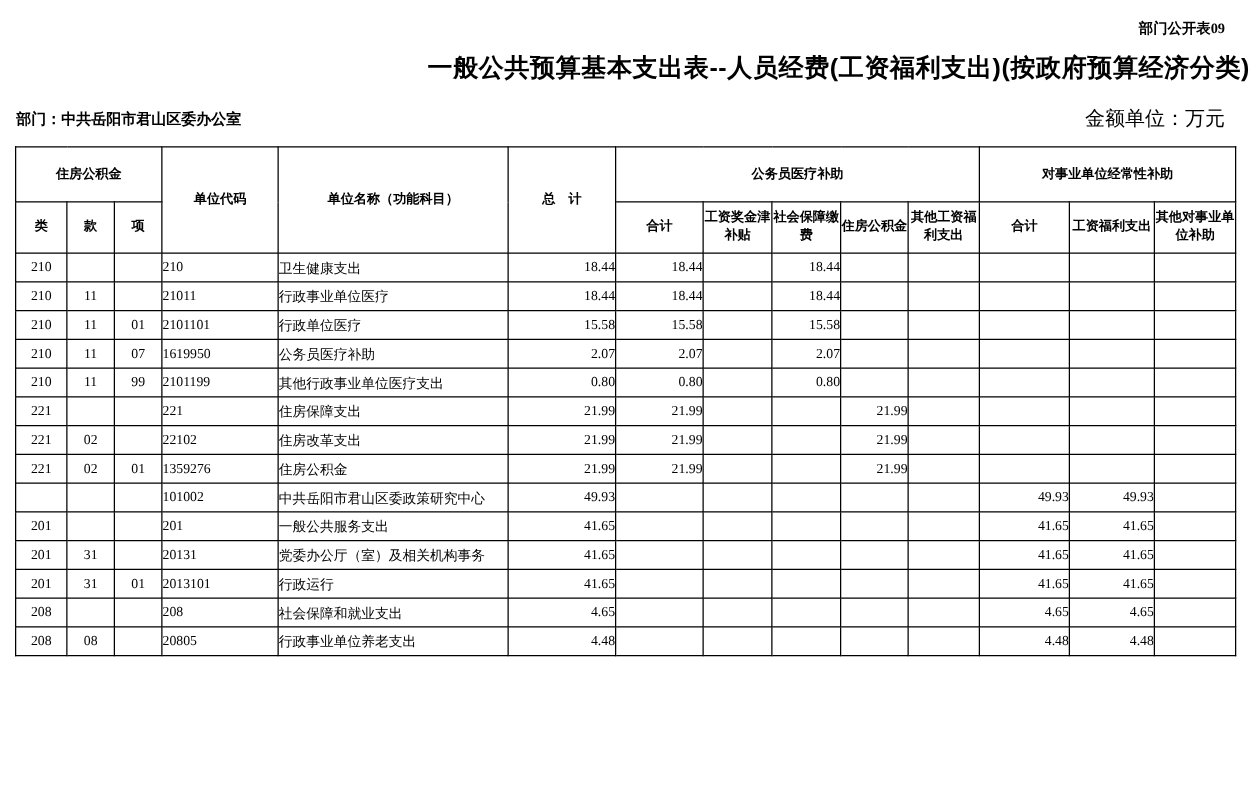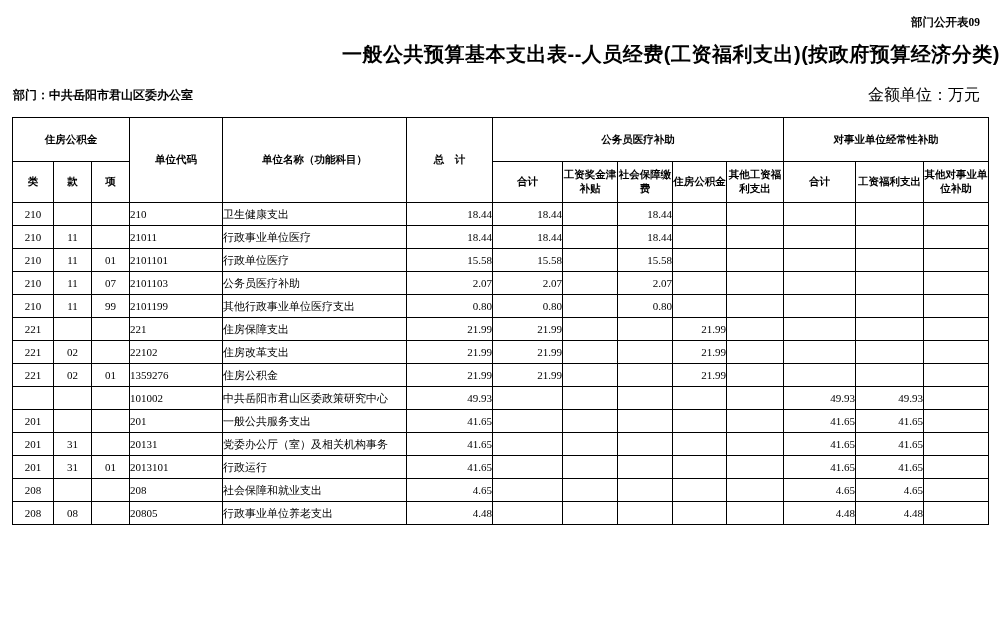--- a/index.html
+++ b/index.html
@@ -177,21 +177,21 @@
           <td class="c-right"></td>
           <td class="c-right"></td>
           <td class="c-right"></td>
           <td class="c-right"></td>
           <td class="c-right"></td>
         </tr>
         <tr>
           <td class="c-center">210</td>
           <td class="c-center">11</td>
           <td class="c-center">07</td>
-          <td class="c-left ind1">2101103</td>
+          <td class="c-left ind1">1619950</td>
           <td class="c-left nind2">公务员医疗补助</td>
           <td class="c-right">2.07</td>
           <td class="c-right">2.07</td>
           <td class="c-right"></td>
           <td class="c-right">2.07</td>
           <td class="c-right"></td>
           <td class="c-right"></td>
           <td class="c-right"></td>
           <td class="c-right"></td>
           <td class="c-right"></td>

